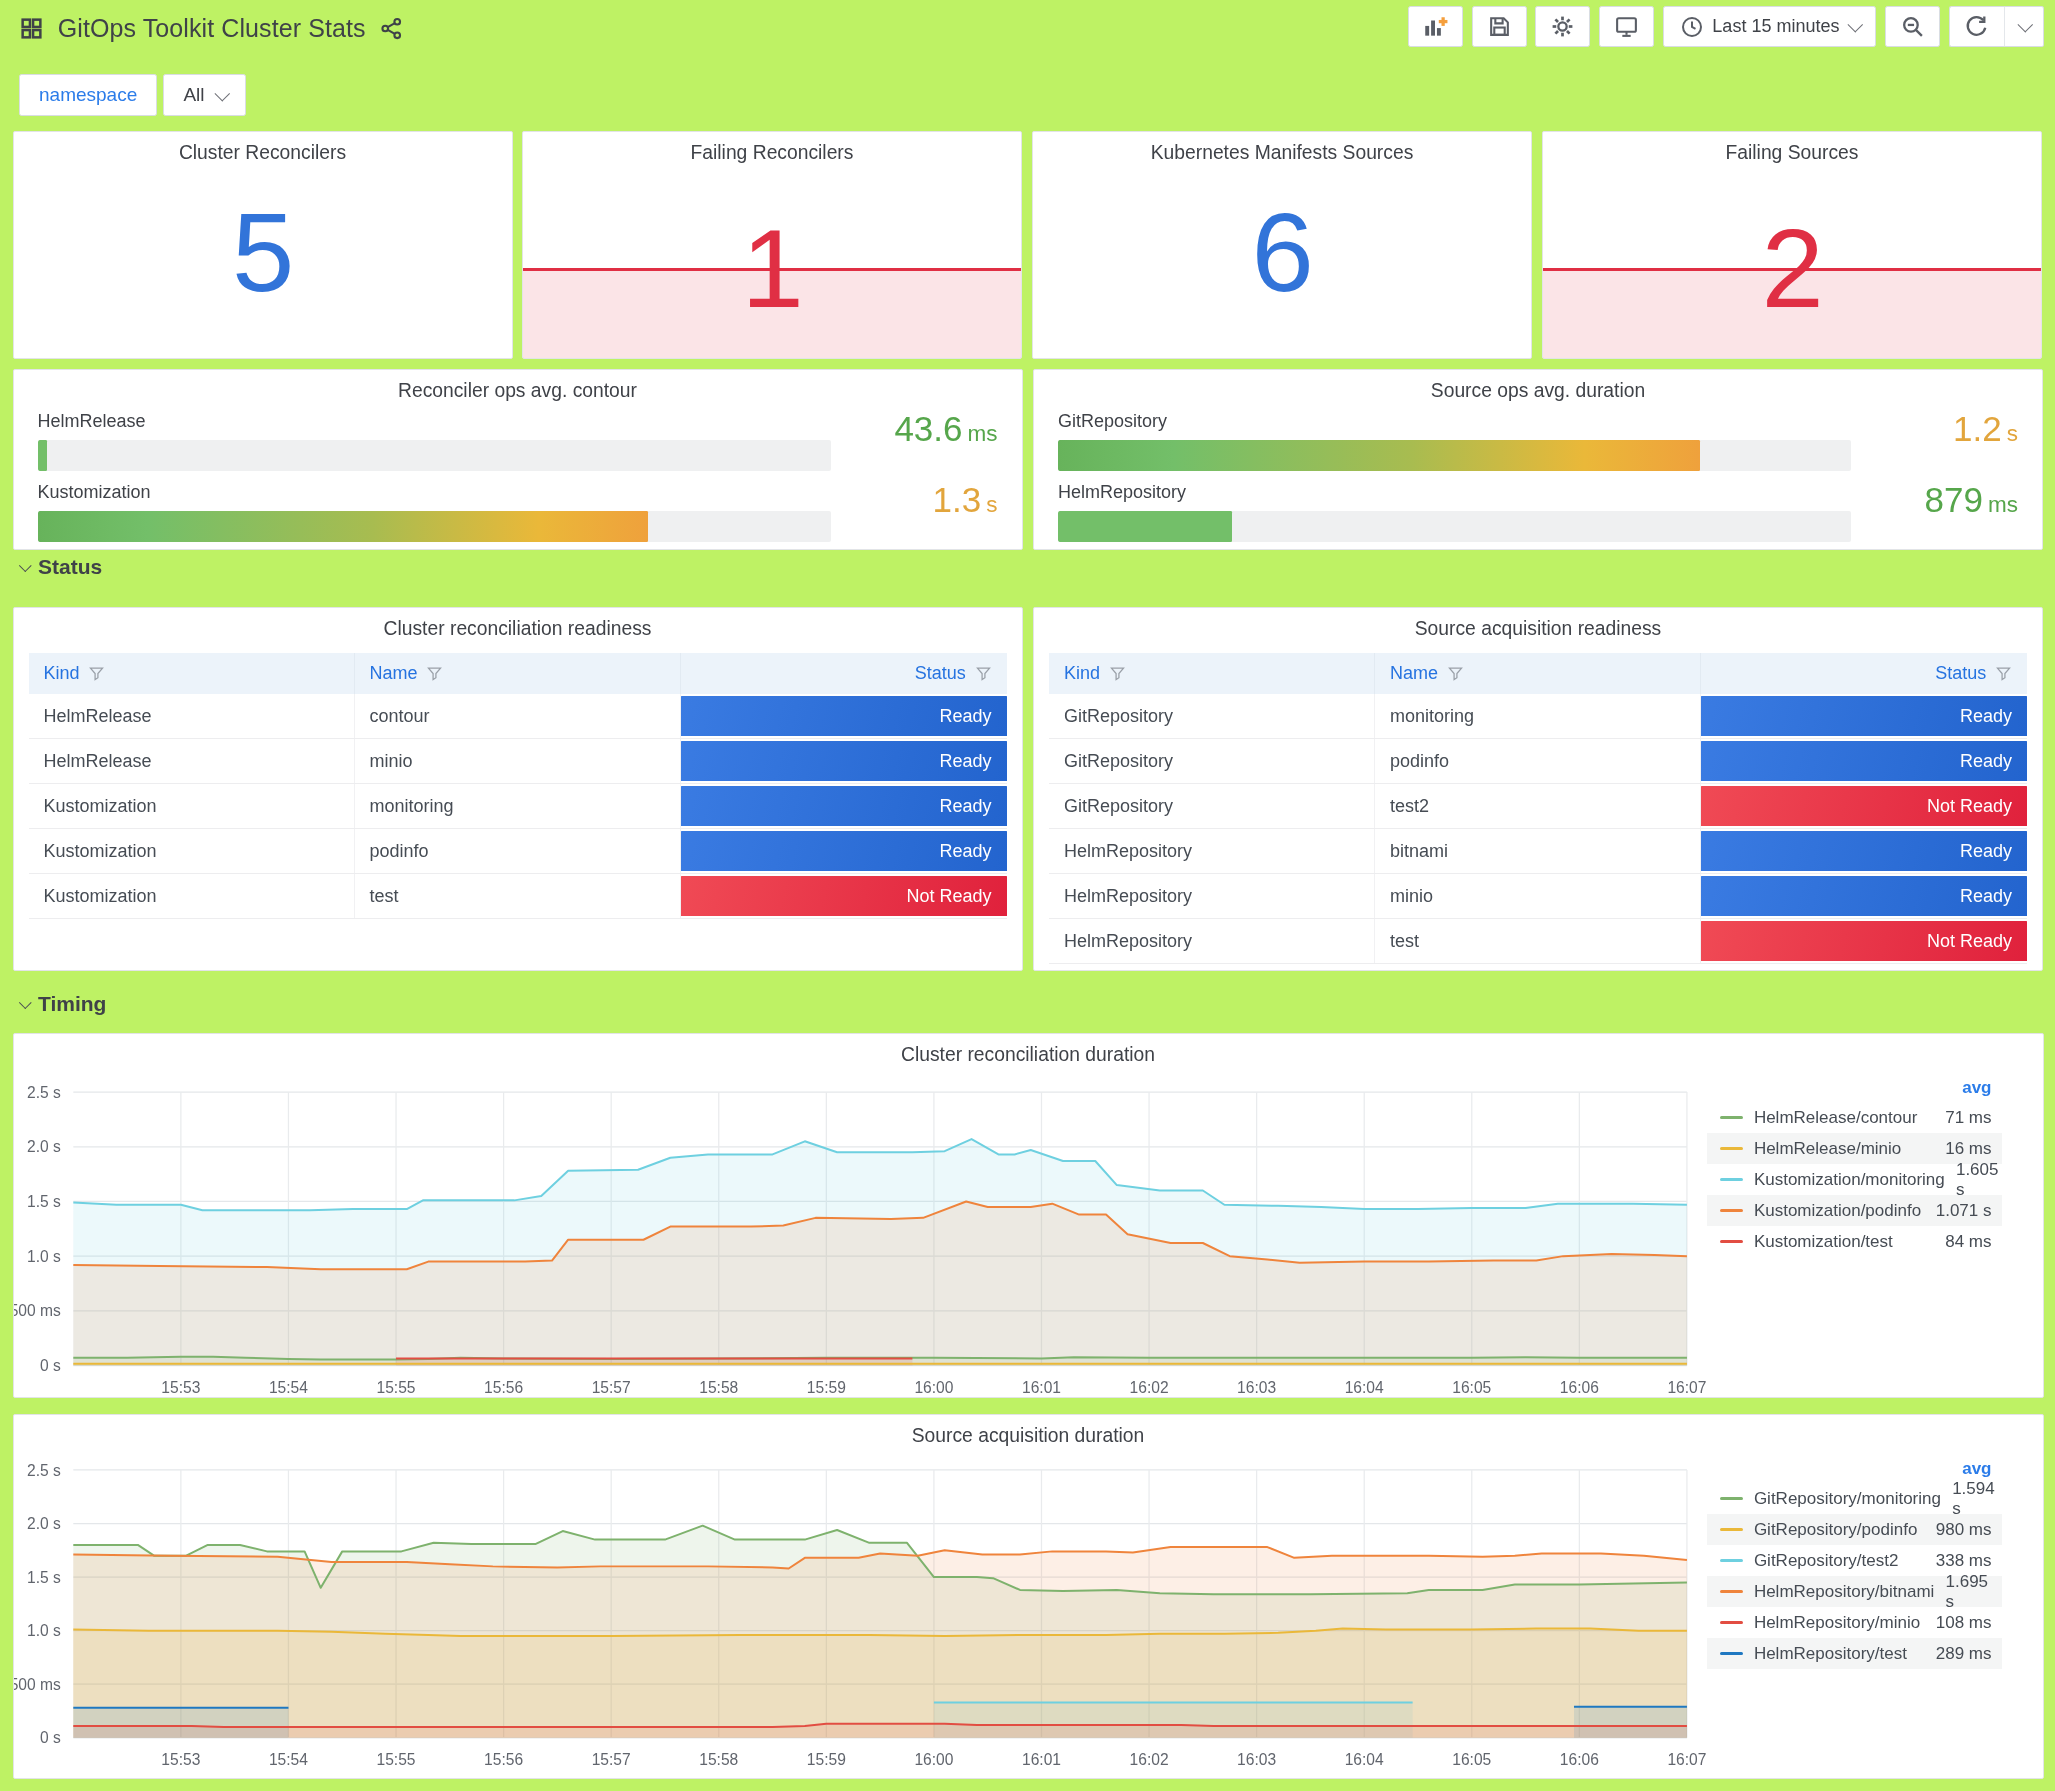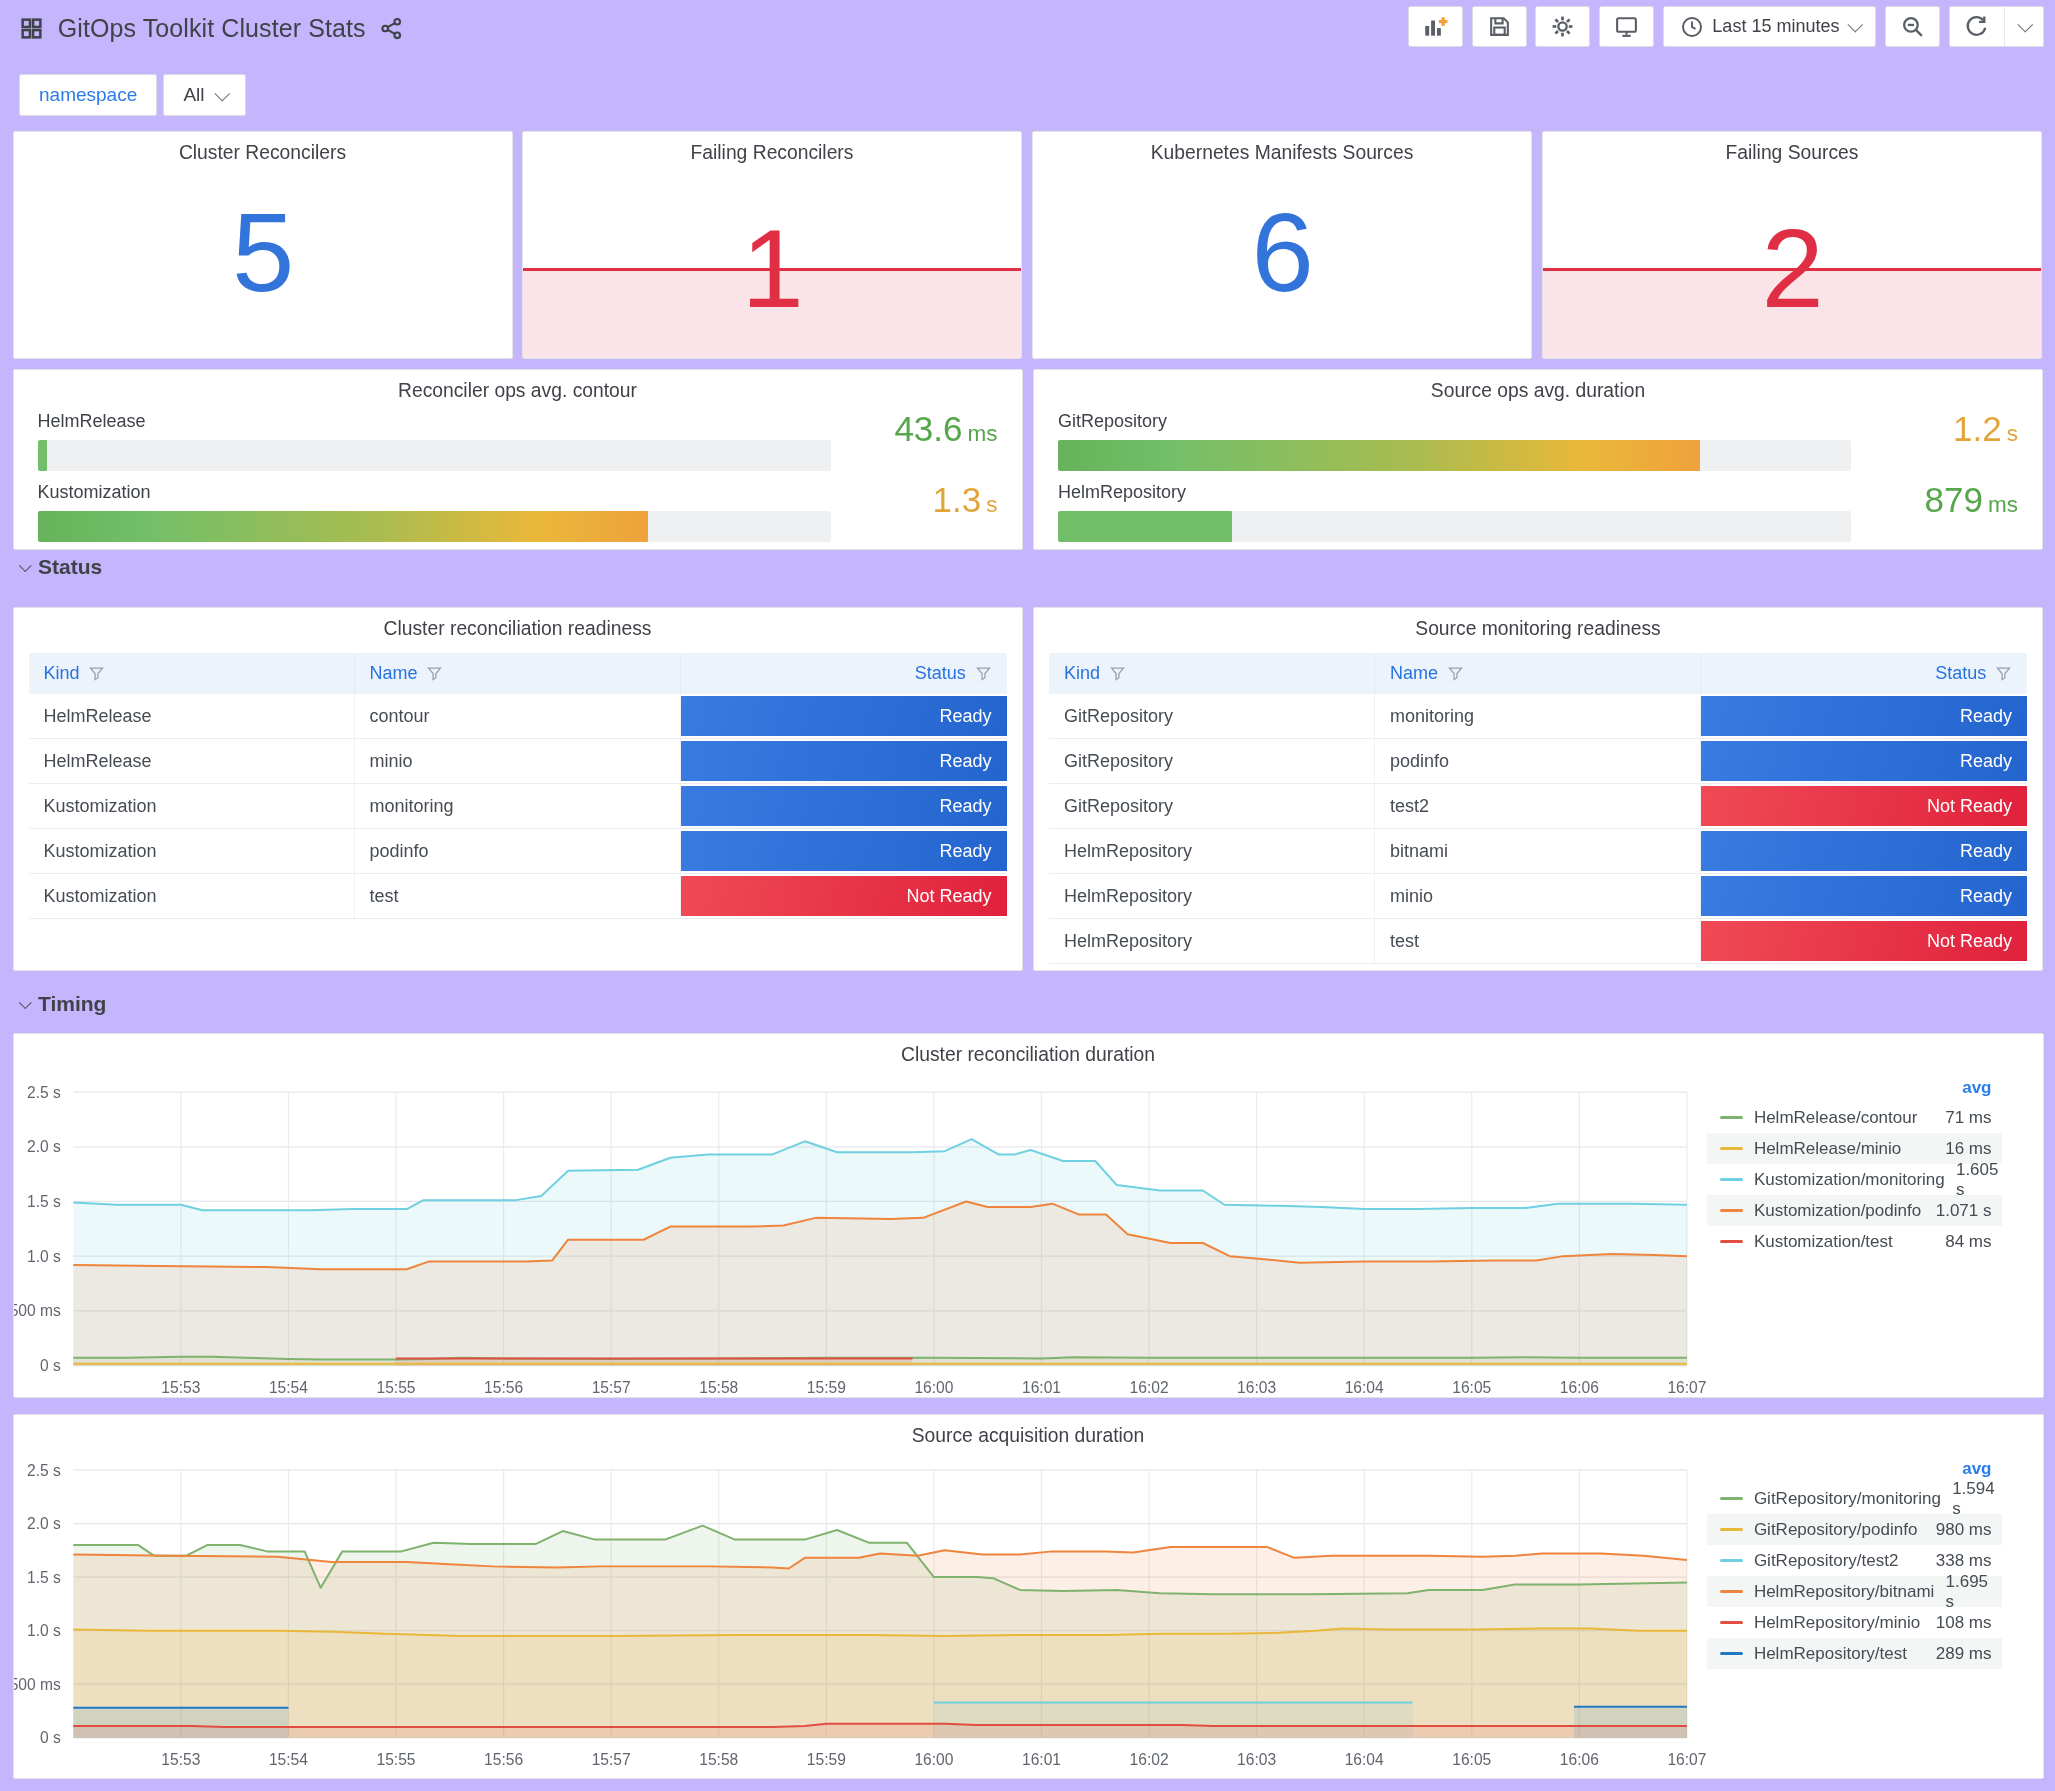--- a/index.html
+++ b/index.html
@@ -1,16 +1,16 @@
 <!DOCTYPE html>
 <html style="font-size:10px"><head>
 <meta charset="utf-8">
 <style>
   html,body{margin:0;padding:0;background:#F4F5F6;font-family:"Liberation Sans",sans-serif;}
-  #app{position:relative;width:2056px;height:1791px;background:#c4b5fd;overflow:hidden;color:#41444B;}
+  #app{position:relative;width:2056px;height:1791px;background:#bef264;overflow:hidden;color:#41444B;}
   
   .hdr{position:absolute;left:0;top:0;width:100%;height:60px;}
   .hdr-left{position:absolute;left:19px;top:13.7px;display:flex;align-items:center;gap:13.7px;}
   .hdr-title{font-size:25px;font-weight:500;color:#3F4248;letter-spacing:0.1px;}
   .icon-btn svg,.hdr-left svg{display:block;}
   .hdr-right{position:absolute;right:12.5px;top:6.2px;display:flex;align-items:flex-start;gap:8.7px;}
   .tool-btn{height:41px;min-width:55px;background:#FFF;border:1.2px solid #D9DDE3;border-radius:2.5px;display:flex;align-items:center;justify-content:center;gap:8.7px;box-sizing:border-box;cursor:pointer;color:#5A5E66;}
   .tool-btn.wide{padding:8px 16px;}
   .tool-text{font-size:18px;color:#3F4248;font-weight:500;white-space:nowrap;}
   .btn-group{display:flex;}
@@ -281,21 +281,21 @@
           </div>
           <div class="trow">
             <div class="td">Kustomization</div>
             <div class="td">test</div>
             <div class="td status notready">Not Ready</div>
           </div>
         </div>
       </div>
   </div>
   <div class="panel" style="left:1033px;top:607px;width:1010px;height:364px;">
-    <div class="panel-title">Source monitoring readiness</div>
+    <div class="panel-title">Source acquisition readiness</div>
     <div class="tbl">
         <div class="trow thead">
           <div class="th">
             <span>Kind</span>
             <svg width="17" height="17" viewBox="0 0 24 24" fill="none" stroke="#9AA0A8" stroke-width="1.8">
               <path d="M3.5 4.5h17l-6.5 7.5v6l-4 2.5v-8.5z"></path>
             </svg>
           </div>
           <div class="th">
             <span>Name</span>

